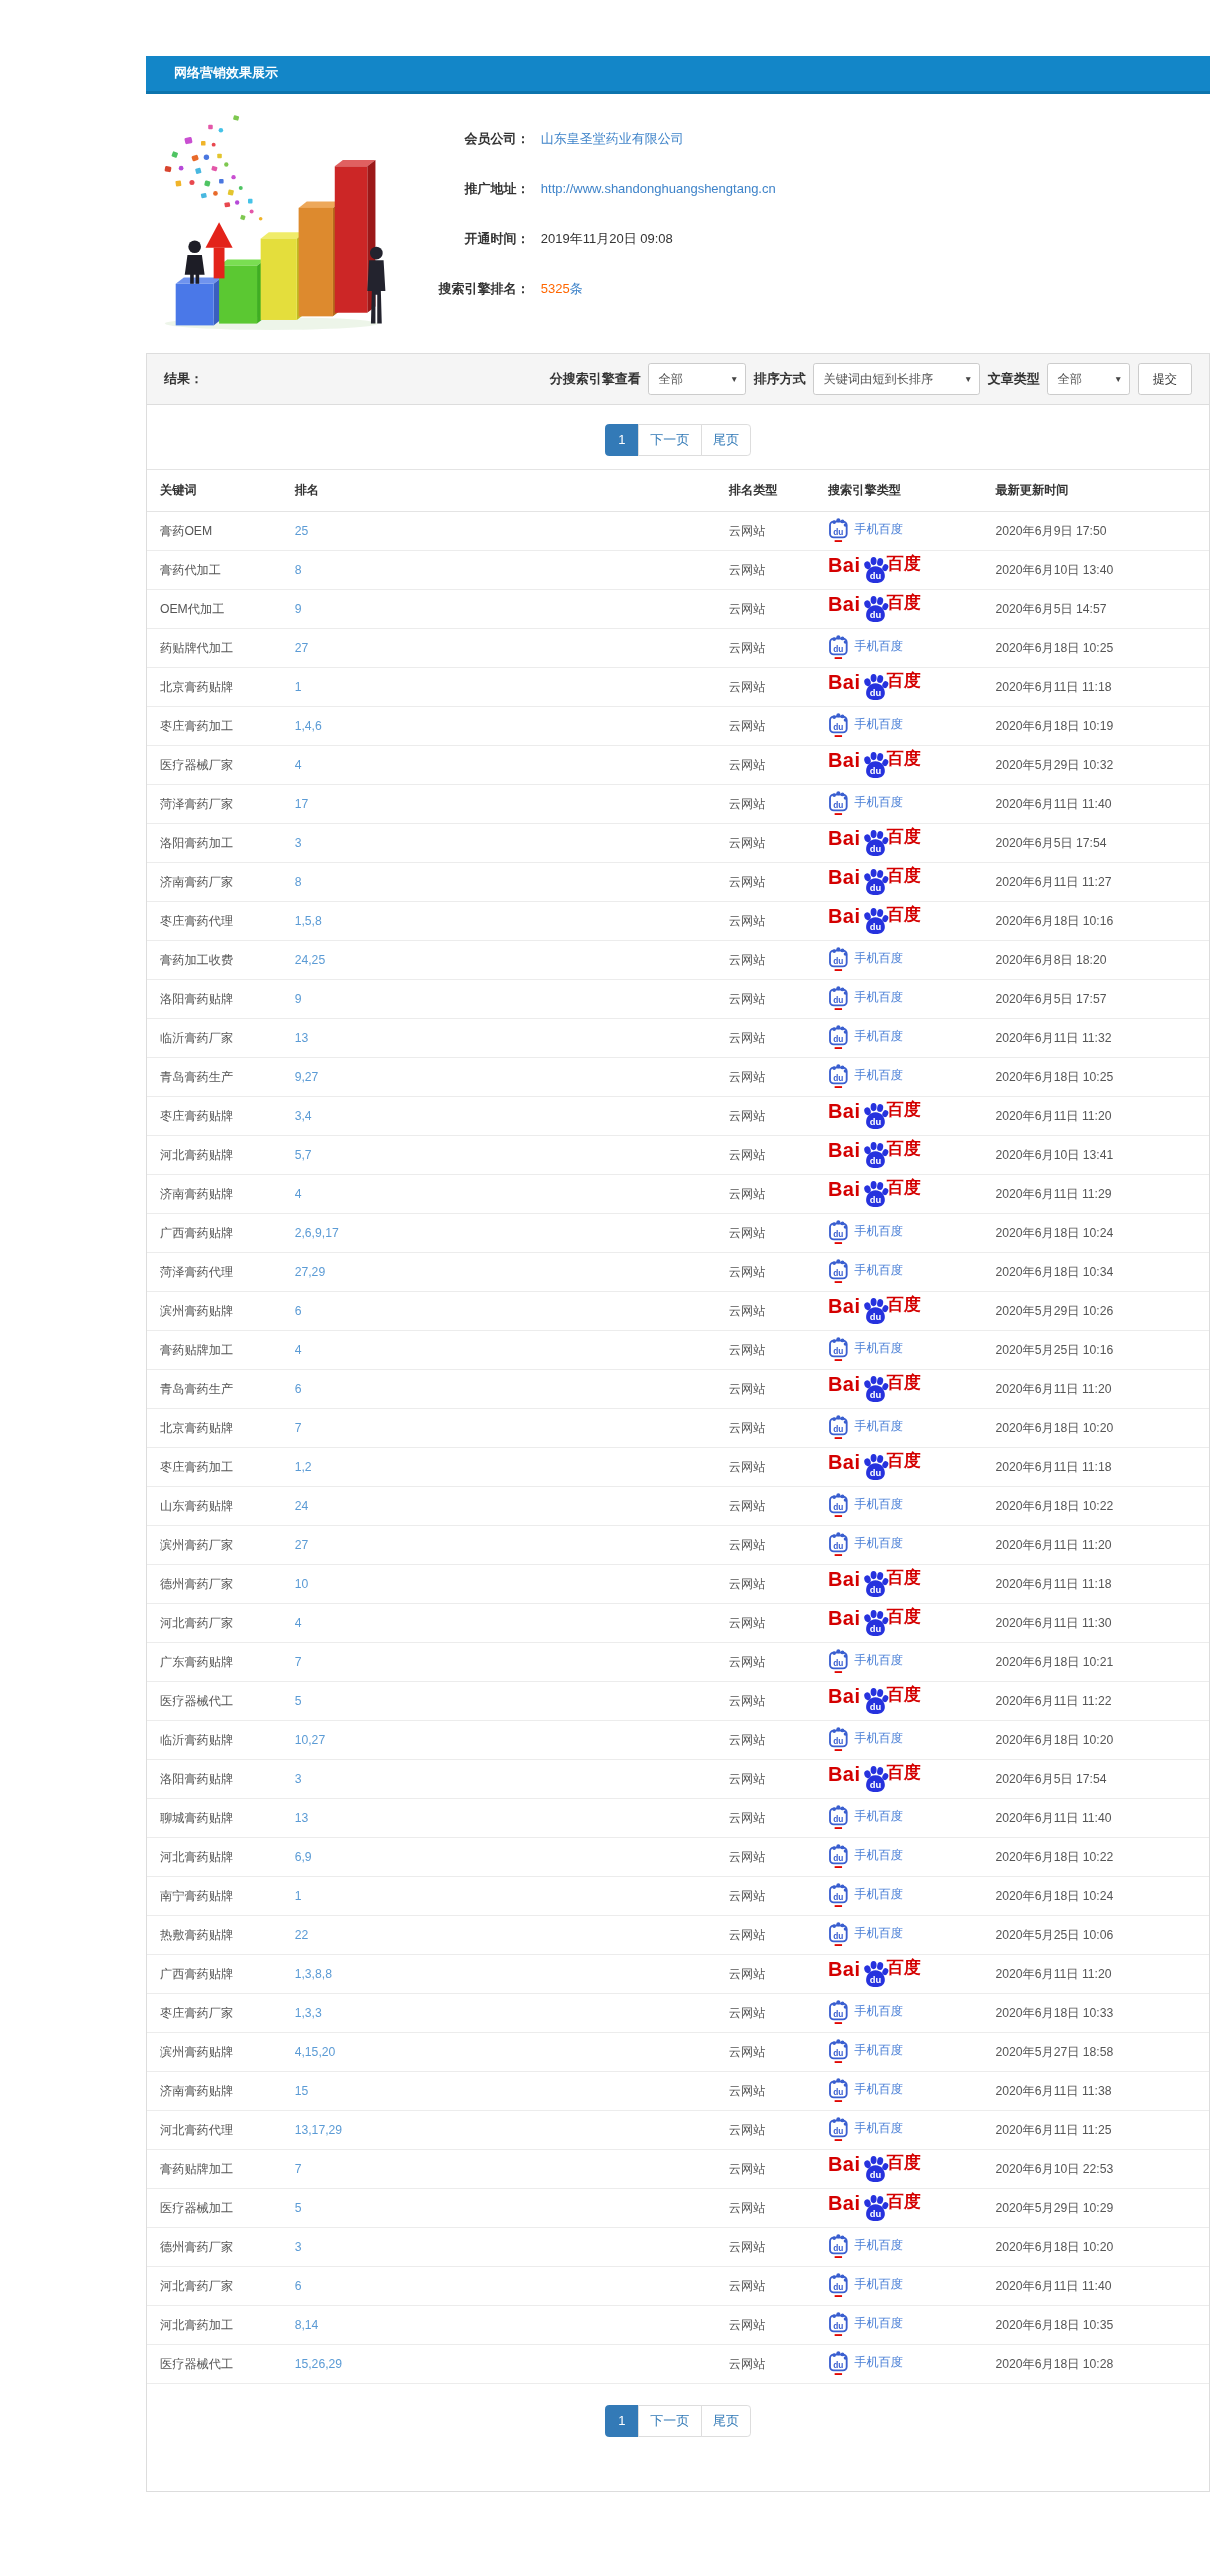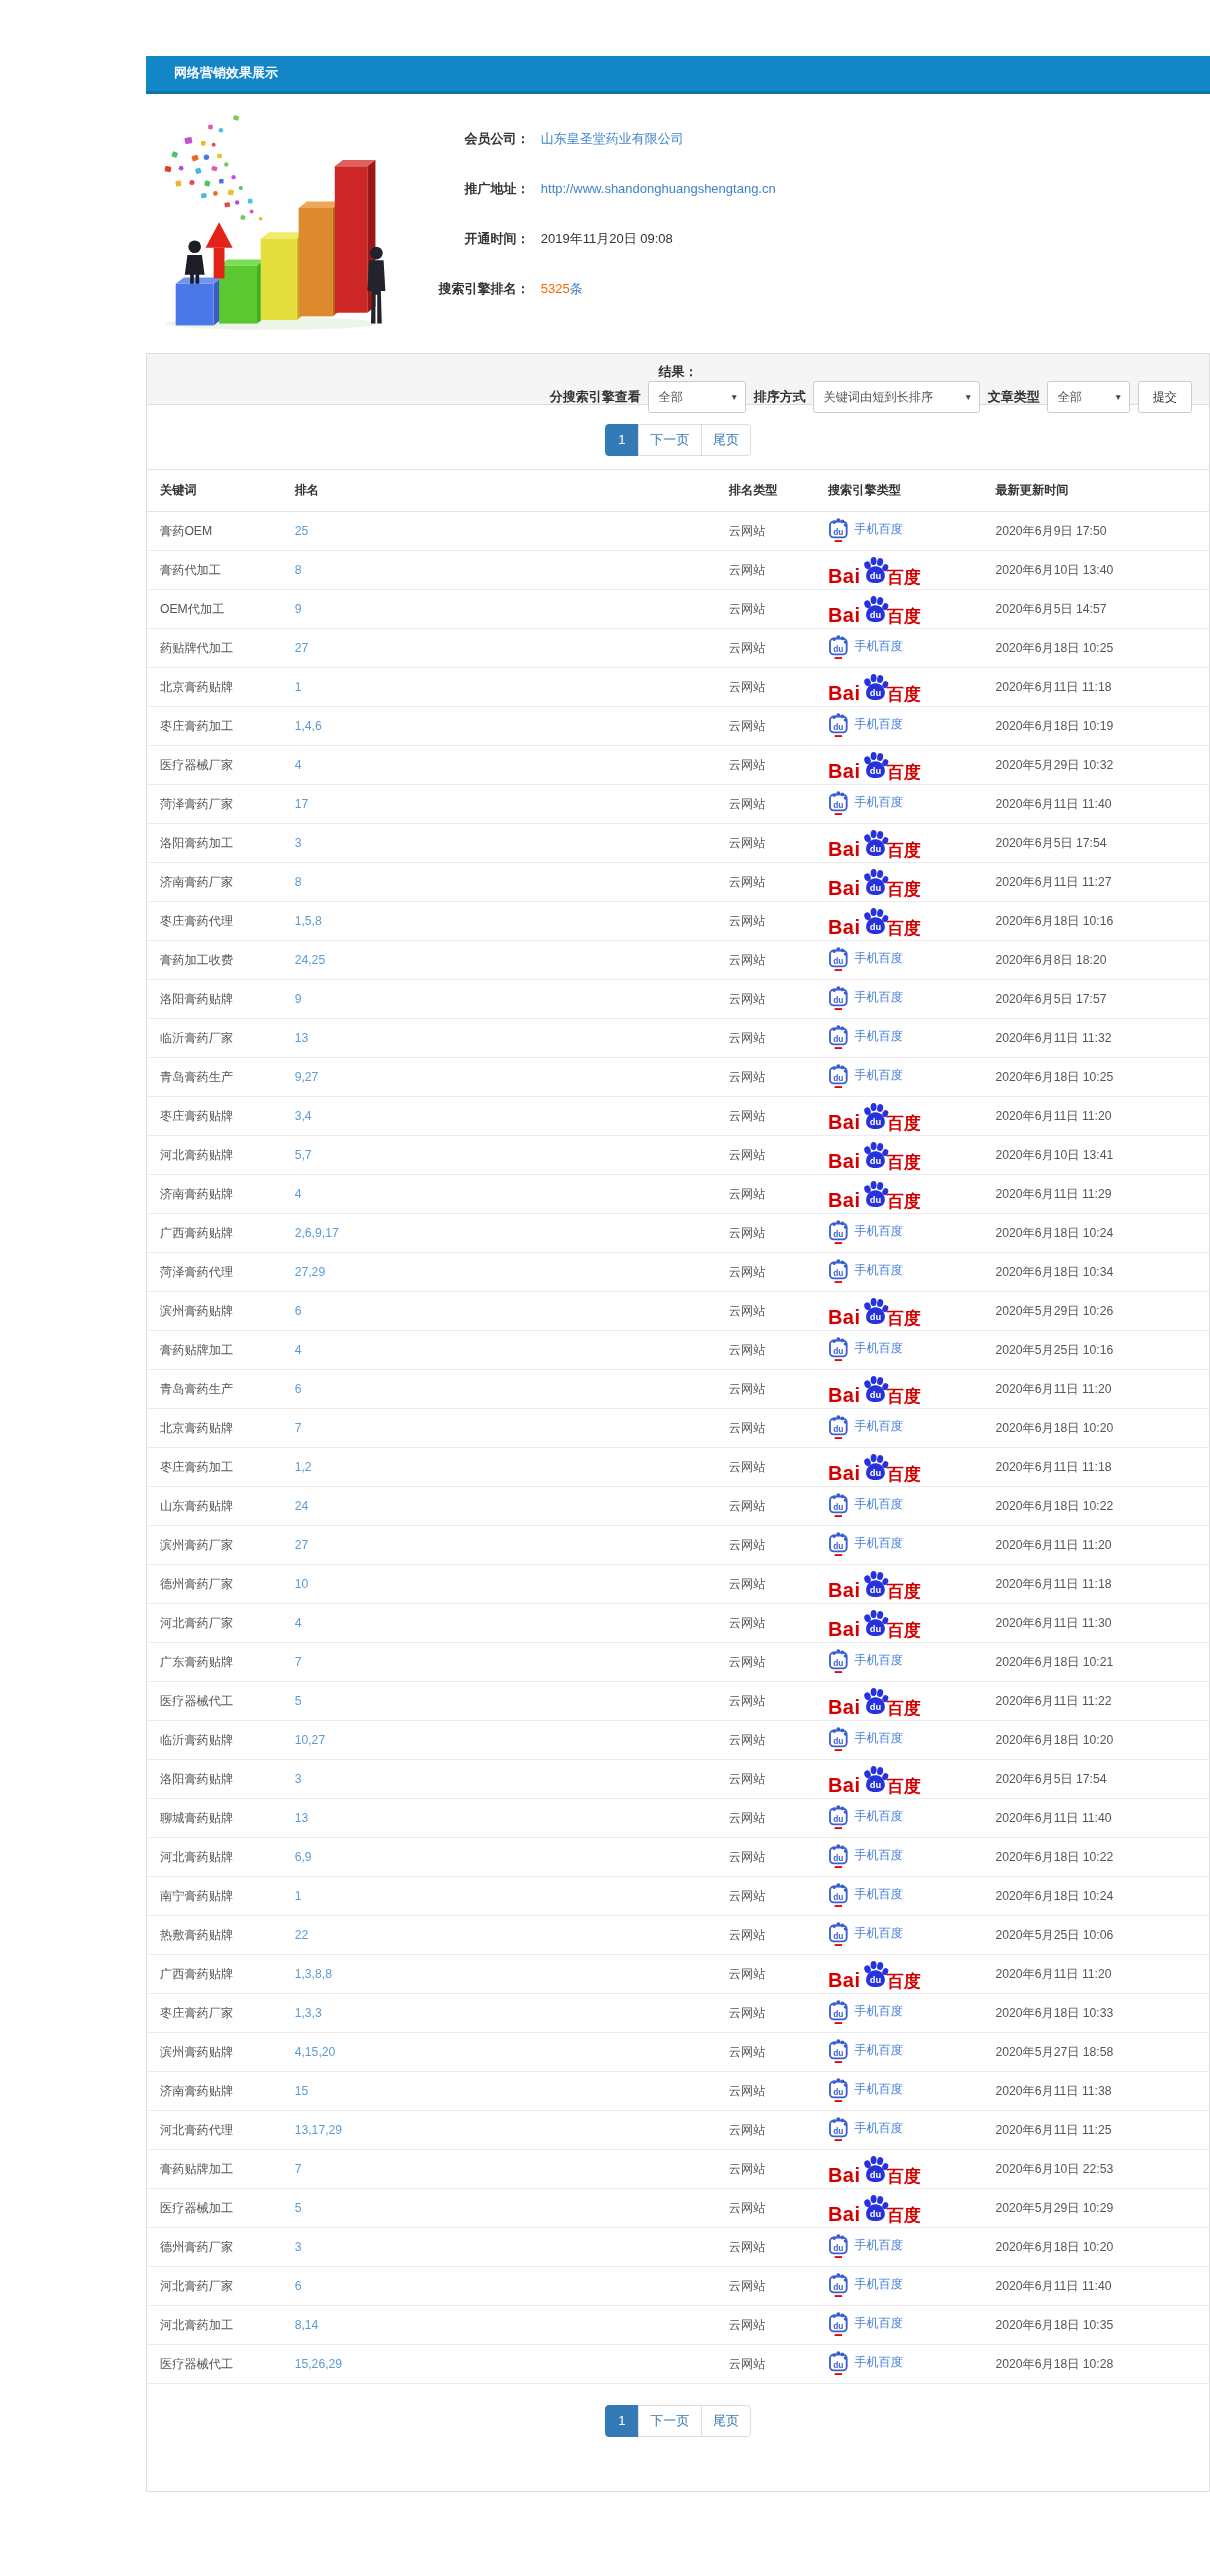--- a/index.html
+++ b/index.html
@@ -24,21 +24,21 @@
   .field .lbl { display:inline-block; width:141px; text-align:right; color:#333; font-weight:bold;margin-top:12px; }
   .field .val { margin-left:11.3px; color:#333; }
   .field .val.link { color: var(--link_blue,#3e83c9); text-decoration:none; cursor:pointer; }
   .field .hl { margin-left:11.3px; color: var(--highlight_orange,#ff6600); }
   .field .hl-suffix { color: var(--link_blue,#3e83c9); }
 
   
   .panel { border:0.9px solid #ddd; margin-top:13px; background:#fff; }
   .panel-heading {
     background:#f5f5f5; border-bottom:0.9px solid #ddd;
-    padding:9.4px 17px; display:flex; align-items:center; height:51px; font-size:13px;flex-direction:column;
+    padding:9.4px 17px; display:flex; align-items:center; height:51px; font-size:13px;
   }
   .result-label { font-weight:bold; color:#333; }
   .controls { margin-left:auto; display:flex; align-items:center; gap:7.5px; }
   .controls .flabel { font-weight:bold; color:#333; font-size:13px; }
   .sel {
     position:relative; height:32px; border:0.9px solid #ccc; border-radius:2.8px; background:#fff;
     display:flex; align-items:center; padding:0 22.5px 0 9.4px; color:#555; font-size:12.2px; cursor:pointer;
   }
   .sel .caret { position:absolute; right:6.6px; top:50%; transform:translateY(-50%); font-size:8.5px; color:#444; }
   .sel-engine { width:98px; }
@@ -63,21 +63,21 @@
     text-align:left; font-size:12.2px; color:#333; font-weight:bold;
     padding:12.2px 7.5px; border-top:0.9px solid #e4e4e4; border-bottom:0.9px solid #e4e4e4;
   }
   td { padding:1.9px 7.5px; height:39px; border-bottom:0.9px solid #ececec; font-size:12.2px; color:#555; vertical-align:middle; }
   th:first-child, td:first-child { padding-left:13px; }
   td.rank a { color:var(--rank_blue,#5b9bd5); text-decoration:none; cursor:pointer; }
   td.time { color:#555; }
 
   .engine-mobile { display:inline-flex; align-items:center; gap:5.6px; cursor:pointer; }
   .engine-mobile .m-label { color:var(--mobile_blue,#4a7fd6); font-size:12.2px; }
-  .engine-baidu { display:inline-flex; align-items:flex-end; cursor:pointer; line-height:1; }
+  .engine-baidu { display:inline-flex; cursor:pointer; line-height:1; }
   .engine-baidu .bai { color:var(--baidu_red,#d40000); font-weight:bold; font-size:20px; letter-spacing:0.5px; }
   .engine-baidu .bdu { color:var(--baidu_red,#d40000); font-weight:bold; font-size:17px; margin-left:-2.8px; }
   .engine-baidu svg { margin:0 0 1.9px -0.9px; }
 </style>
 </head>
 <body>
 
 <div class="page">
 
   <div class="topbar">

